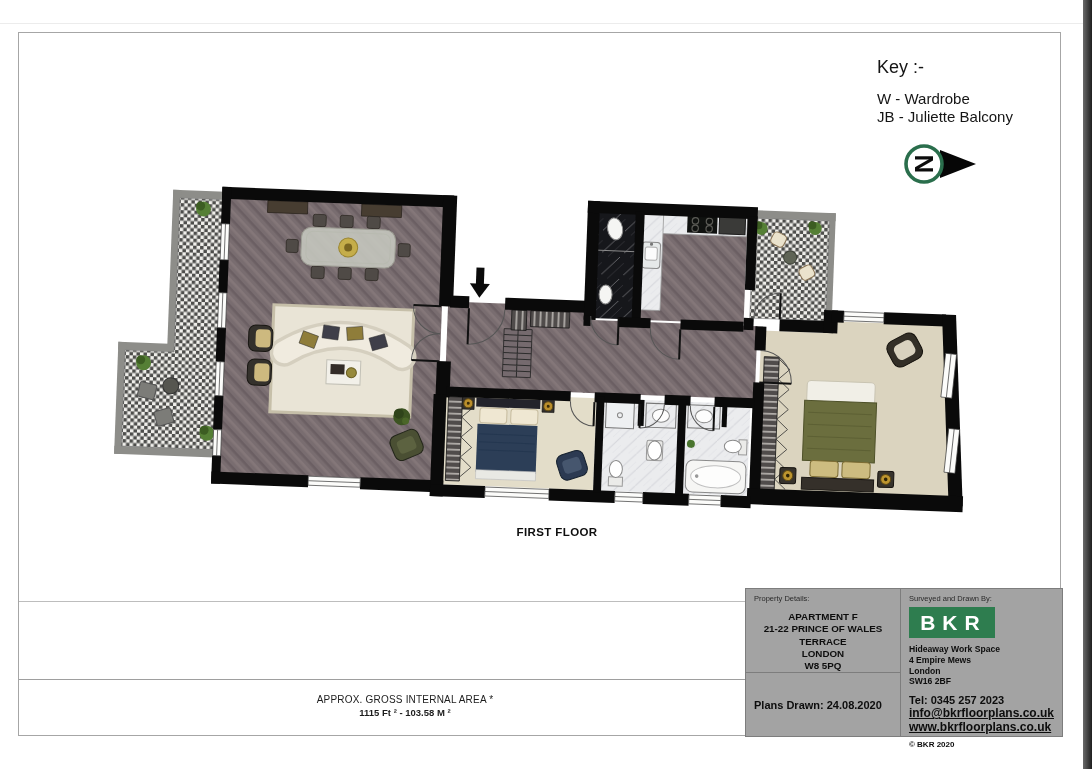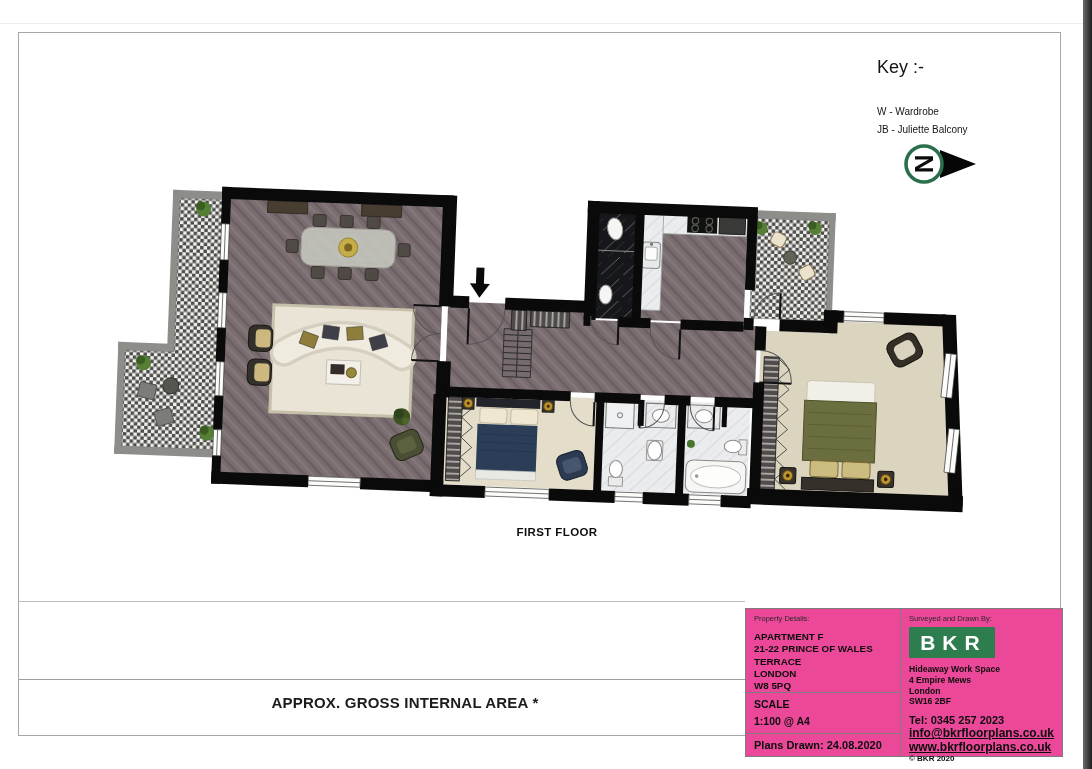--- a/index.html
+++ b/index.html
@@ -3,52 +3,52 @@
 <meta charset="utf-8">
 <style>
   html,body{margin:0;padding:0;background:#fff;}
   .page{position:relative;width:1092px;height:769px;background:#ffffff;overflow:hidden;
         font-family:"Liberation Sans",sans-serif;color:#111;}
   .top-faint{position:absolute;left:0;top:23px;width:1092px;height:1px;background:#ececec;}
   .frame{position:absolute;left:18px;top:32px;width:1043px;height:704px;border:1px solid #a6a6a6;box-sizing:border-box;}
   .edge-strip{position:absolute;right:0;top:0;width:9px;height:769px;background:linear-gradient(90deg,#6a6a6a,#1e1e1e);}
   
   .key{position:absolute;left:877px;top:57px;}
-  .key-title{font-size:18px;color:#151515;margin-bottom:25px;}
-  .key-item{font-size:10px;line-height:18px;color:#151515;}
+  .key-title{font-size:18px;color:#151515;margin-bottom:12px;}
+  .key-item{font-size:15px;line-height:18px;color:#151515;}
   
   .north{position:absolute;left:896px;top:138px;}
   
   .floor-label{position:absolute;left:11px;top:526px;width:1092px;text-align:center;
                font-size:11.5px;font-weight:bold;letter-spacing:.4px;color:#0e0e0e;}
   
   .plan{position:absolute;left:95px;top:178px;}
   
   .div-a{position:absolute;left:19px;top:601px;width:726px;height:1px;background:#bdbdbd;}
   .div-b{position:absolute;left:19px;top:679px;width:726px;height:1px;background:#9e9e9e;}
   .area{position:absolute;left:85px;top:694px;width:640px;text-align:center;color:#1c1c1c;}
-  .area-1{font-size:15px;font-weight:bold;letter-spacing:.2px;}
+  .area-1{font-size:10px;font-weight:normal;letter-spacing:.2px;}
   .area-2{font-size:9.5px;font-weight:bold;margin-top:2px;}
   
-  .info{position:absolute;left:745px;top:608px;width:318px;height:149px;border:1px solid #7d7d7d;
-        background:#ec4899;display:flex;box-sizing:border-box;}
+  .info{position:absolute;left:745px;top:588px;width:318px;height:149px;border:1px solid #7d7d7d;
+        background:#a3a3a3;display:flex;box-sizing:border-box;}
   .info-l{width:186px;border-right:1px solid #7d7d7d;box-sizing:border-box;display:flex;flex-direction:column;}
   .row1{height:84px;border-bottom:1px solid #7d7d7d;box-sizing:border-box;padding:5px 8px 0;}
   .plabel,.slabel{font-size:7.5px;color:#2a2a2a;}
-  .addr{margin-top:8px;font-size:9.8px;font-weight:bold;line-height:12.3px;color:#0d0d0d;}
+  .addr{margin-top:8px;font-size:9.8px;font-weight:bold;line-height:12.3px;color:#0d0d0d;text-align:center;}
   .row2{height:41px;border-bottom:1px solid #7d7d7d;box-sizing:border-box;padding:3px 8px 0;
         font-size:10.5px;font-weight:bold;line-height:16.5px;color:#0d0d0d;}
   .row3{flex:1;display:flex;align-items:center;padding:0 8px;font-size:11px;font-weight:bold;color:#0d0d0d;}
   .info-r{flex:1;padding:5px 8px 0;box-sizing:border-box;}
   .logo{width:86px;height:31px;background:#2e7d4f;color:#fff;margin-top:4px;display:flex;align-items:center;
         justify-content:center;font-size:21px;font-weight:bold;letter-spacing:7px;padding-left:3px;box-sizing:border-box;}
   .caddr{margin-top:6px;font-size:8.6px;font-weight:bold;line-height:10.8px;color:#0d0d0d;}
   .tel{margin-top:7px;font-size:11px;font-weight:bold;color:#0d0d0d;}
   .link{display:block;font-size:12px;font-weight:bold;text-decoration:underline;color:#0d0d0d;}
-  .copyright{margin-top:0;font-size:8px;font-weight:bold;color:#0d0d0d;}
+  .copyright{margin-top:6px;font-size:8px;font-weight:bold;color:#0d0d0d;}
 </style>
 </head>
 <body>
 
 <div class="page">
   <div class="top-faint"></div>
   <div class="frame"></div>
   <div class="edge-strip"></div>
 
   <div class="key">
@@ -428,36 +428,33 @@
       </g>
     </g>
   </svg>
 
   <div class="floor-label">FIRST FLOOR</div>
 
   <div class="div-a"></div>
   <div class="div-b"></div>
   <div class="area">
     <div class="area-1">APPROX. GROSS INTERNAL AREA *</div>
+    <div class="area-2">1115 Ft ²  -  103.58 M ²</div>
   </div>
 
   <div class="info">
     <div class="info-l">
       <div class="row1">
         <div class="plabel">Property Details:</div>
         <div class="addr">
           <div>APARTMENT F</div>
           <div>21-22 PRINCE OF WALES TERRACE</div>
           <div>LONDON</div>
           <div>W8 5PQ</div>
         </div>
-      </div>
-      <div class="row2">
-        <div>SCALE</div>
-        <div>1:100 @ A4</div>
       </div>
       <div class="row3">
         <span>Plans Drawn: 24.08.2020</span>
       </div>
     </div>
     <div class="info-r">
       <div class="slabel">Surveyed and Drawn By:</div>
       <div class="logo">BKR</div>
       <div class="caddr">
         <div>Hideaway Work Space</div>

